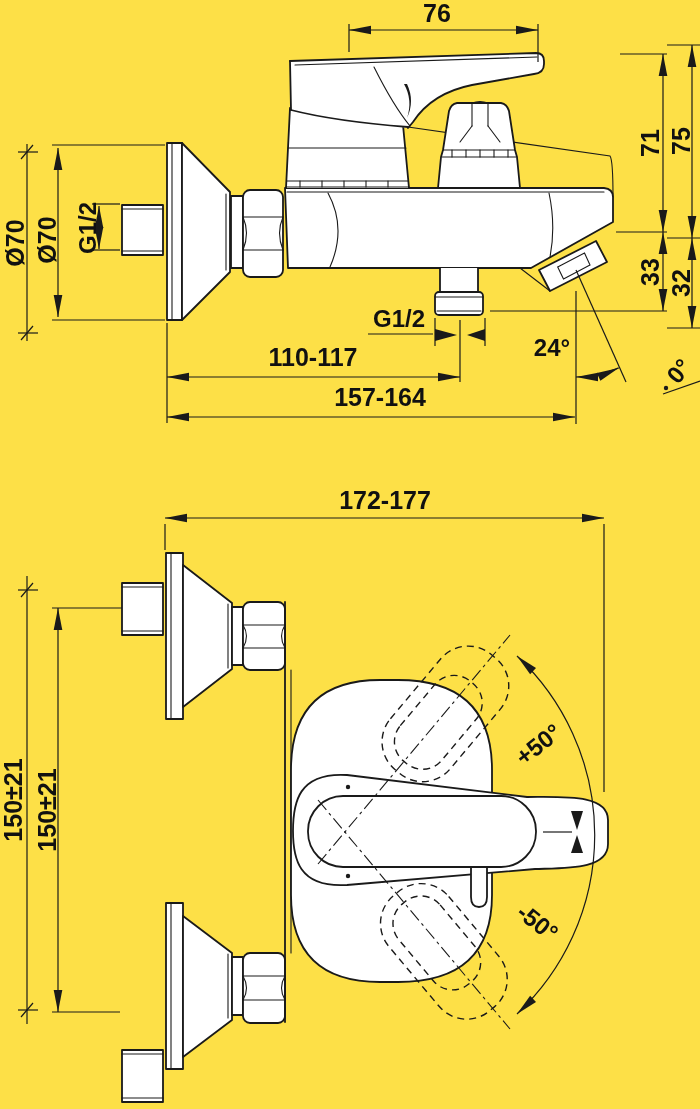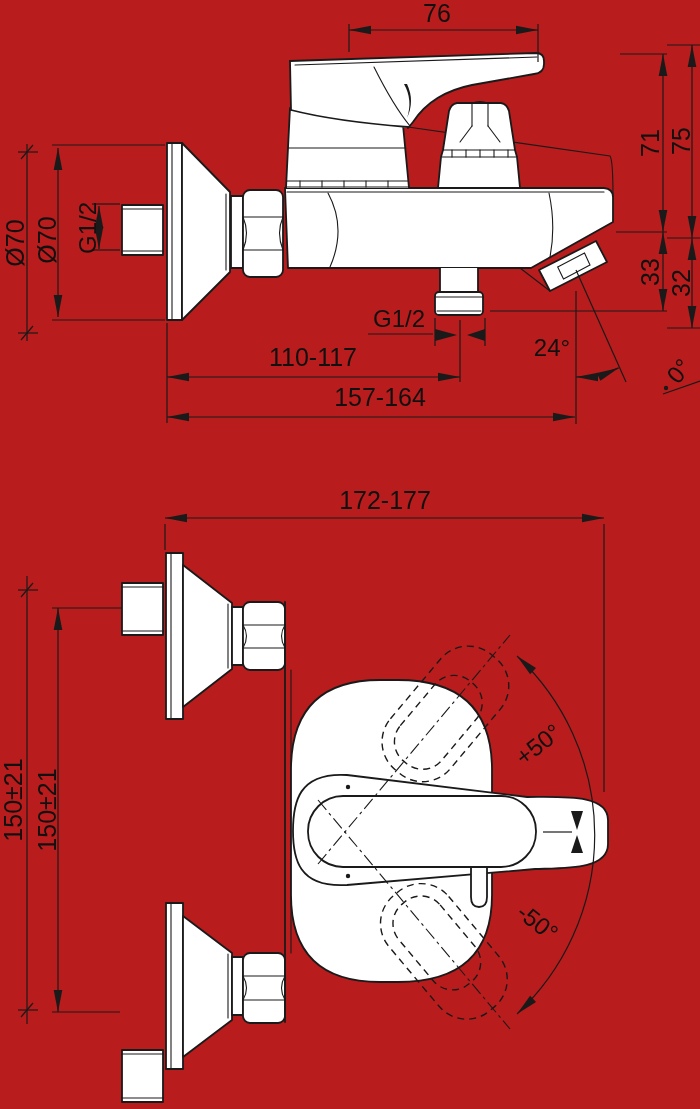--- a/index.html
+++ b/index.html
@@ -1,16 +1,16 @@
 <!DOCTYPE html>
 <html><head>
 <meta charset="utf-8">
 <style>
   html,body{margin:0;padding:0;background:#ffffff;}
-  .stage{width:700px;height:1109px;background:#b91c1c;position:relative;}
+  .stage{width:700px;height:1109px;background:#fde047;position:relative;font-weight:bold;}
   svg{display:block;}
   
   .ol{stroke:#1a1a1a;stroke-width:1.8;fill:none;stroke-linejoin:round;stroke-linecap:round;}
   .olf{stroke:#1a1a1a;stroke-width:1.8;fill:#ffffff;stroke-linejoin:round;}
   .mask{fill:#ffffff;stroke:none;}
   .thin{stroke:#1a1a1a;stroke-width:1.1;fill:none;stroke-linecap:round;}
   .dl{stroke:#1a1a1a;stroke-width:1.2;fill:none;}
   .dd{stroke:#1a1a1a;stroke-width:1.1;fill:none;stroke-dasharray:13 4 3 4;}
   .gh{stroke:#1a1a1a;stroke-width:1.4;fill:none;stroke-dasharray:7 5;}
   .ah{fill:#1a1a1a;stroke:none;}

